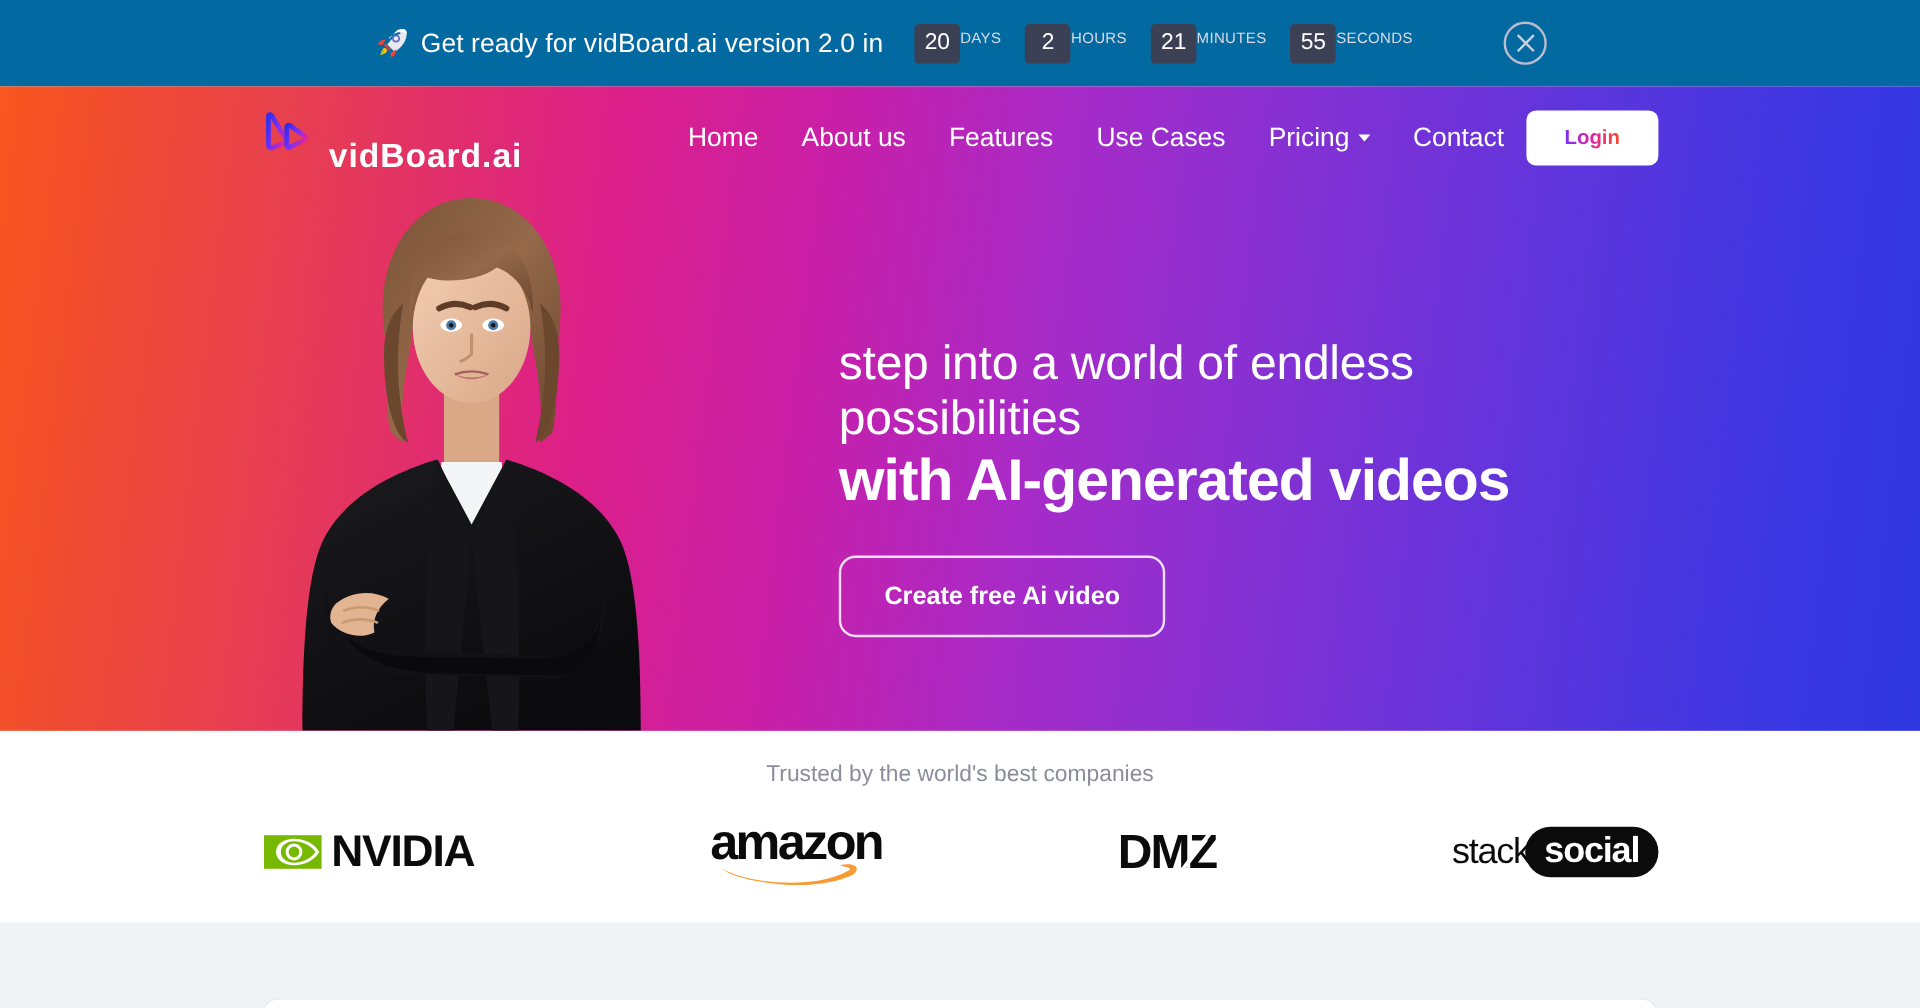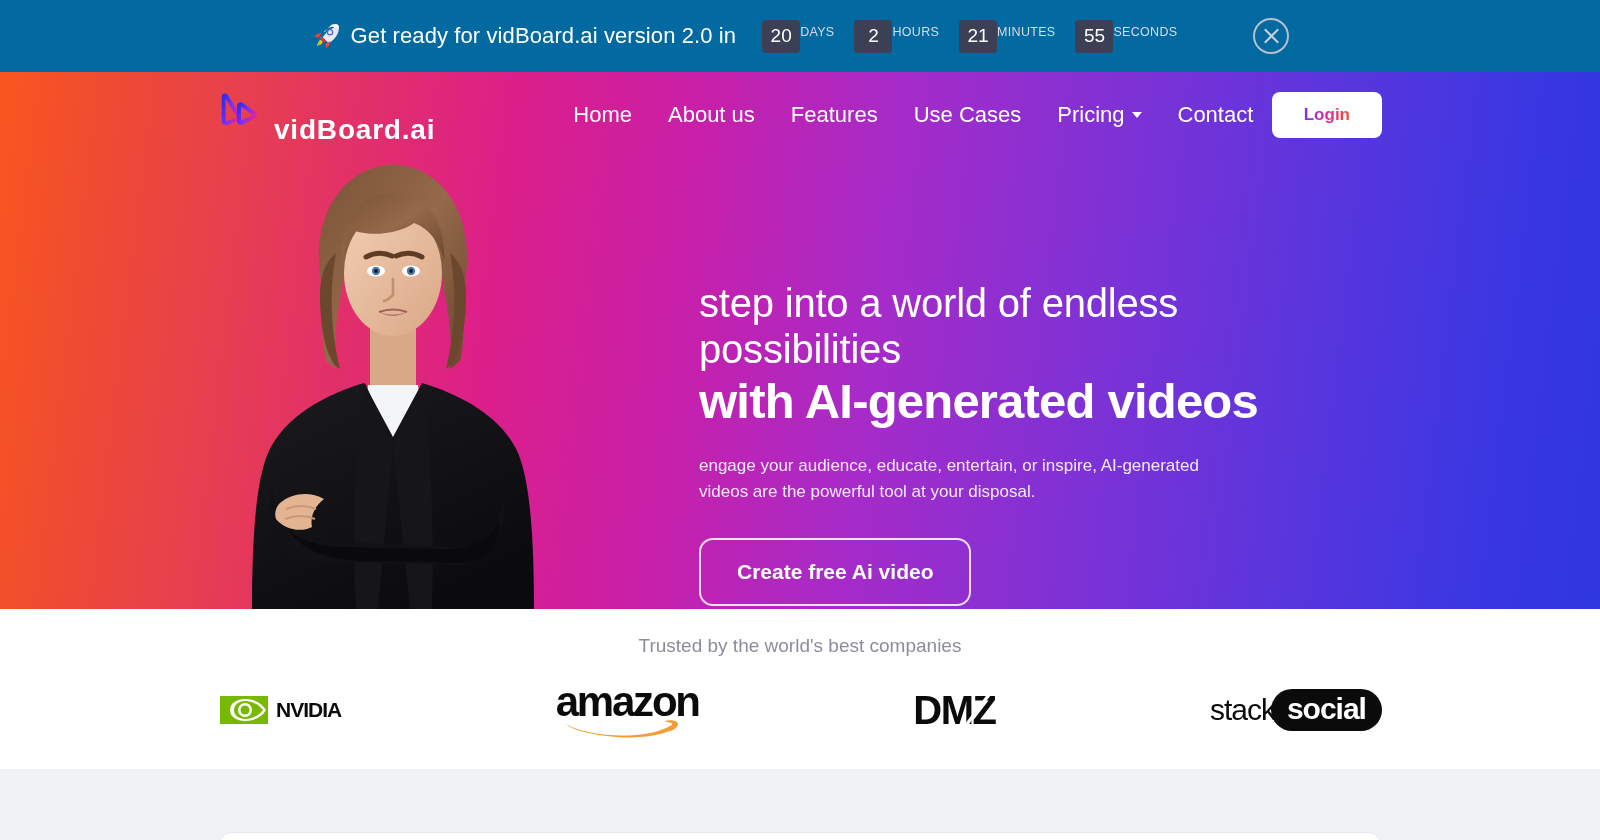--- a/index.html
+++ b/index.html
@@ -140,21 +140,21 @@
   }
   .logos {
     display:flex; align-items:center; justify-content:space-between;
     padding:0 218px; margin-top:24px;
   }
   .logo-cell { display:flex; align-items:center; justify-content:center; }
 
   
   .nvidia { display:flex; align-items:center; gap:6px; }
   .nvidia-eye { width:52px; height:34px; display:block; }
-  .nvidia-word { font-size:21px; font-weight:bold; color:#0b0b0b; letter-spacing:-1px; }
+  .nvidia-word { font-size:37px; font-weight:bold; color:#0b0b0b; letter-spacing:-1px; }
 
   
   .amazon { position:relative; }
   .amazon-word {
     font-size:42px; font-weight:bold; color:#0b0b0b; letter-spacing:-2.2px;
     line-height:1;
   }
   .amazon-smile { display:block; width:118px; height:20px; margin-top:-4px; margin-left:8px; }
 
   
@@ -327,21 +327,20 @@
 
         <path d="M52 346 c12 -10 30 -12 44 -4 c-10 8 -14 18 -12 28 c-12 6 -28 2 -36 -8 c-2 -6 0 -12 4 -16 z" fill="#e2b492"></path>
         <path d="M58 352 q16 -6 30 0" stroke="#c9996f" stroke-width="2" fill="none"></path>
         <path d="M57 362 q16 -6 30 0" stroke="#c9996f" stroke-width="2" fill="none"></path>
       </svg>
     </div>
 
     <div class="hero-copy">
       <div class="headline-light">step into a world of endless possibilities</div>
       <div class="headline-bold">with AI-generated videos</div>
-      <p class="hero-sub">engage your audience, educate, entertain, or inspire, AI-generated videos are the powerful tool at your disposal.</p>
       <button class="btn-cta">Create free Ai video</button>
     </div>
   </div>
 </div>
 
 <div class="trusted">
   <div class="trusted-title">Trusted by the world's best companies</div>
   <div class="logos">
 
     <div class="logo-cell">

